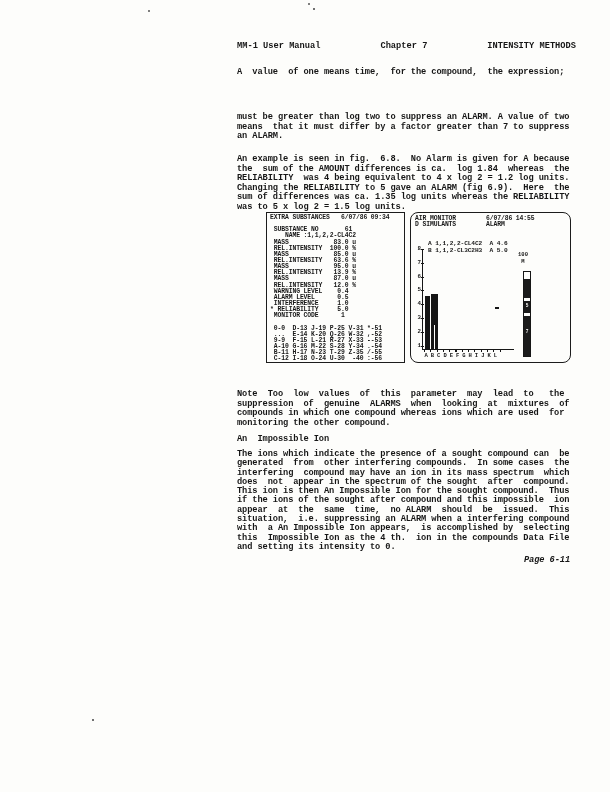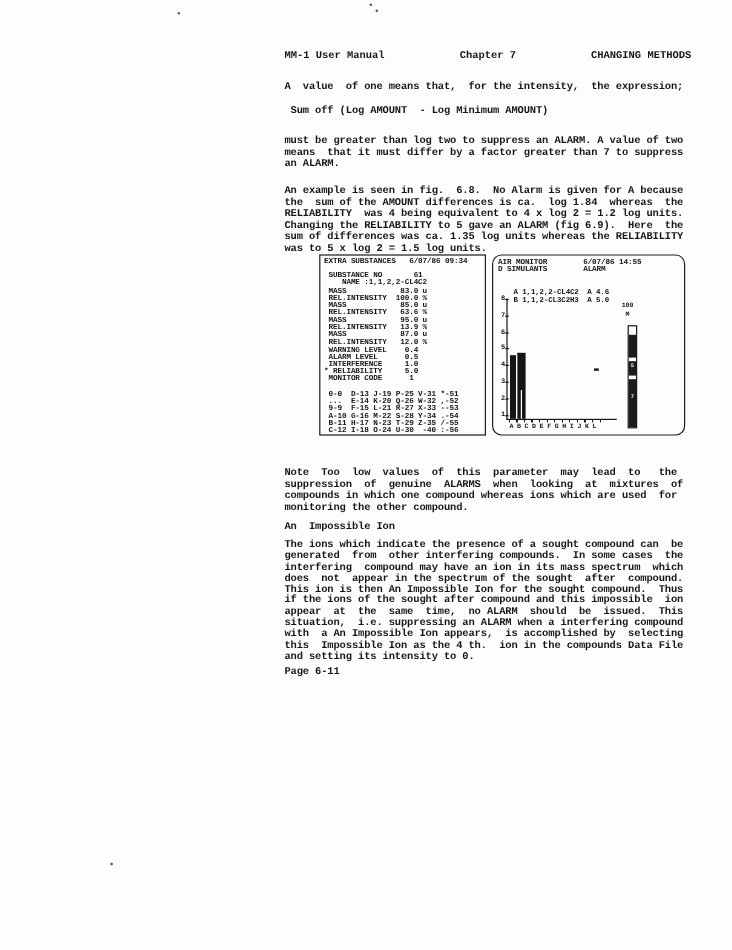--- a/index.html
+++ b/index.html
@@ -1,20 +1,20 @@
 <!DOCTYPE html>
 <html><head>
 <meta charset="utf-8">
 <style>
   html,body{margin:0;padding:0;background:#e8e8e6;}
   .page{position:relative;width:610px;height:792px;background:#fdfdfb;overflow:hidden;
         font-family:"Liberation Mono","DejaVu Sans Mono",monospace;color:#161616;font-weight:700;}
   .para{position:absolute;left:237px;width:340px;white-space:pre;font-size:8.7px;line-height:9.6px;letter-spacing:-0.1px;}
   .running-header{position:absolute;left:237px;top:41px;width:339px;display:flex;justify-content:space-between;font-size:8.7px;}
-  .footer{text-align:left;width:333px;}
+  .footer{text-align:right;width:333px;font-style:italic;}
   .speck{position:absolute;background:#555;border-radius:50%;}
   
   .screen{position:absolute;top:212px;background:#fdfdfb;border:1px solid #1c1c1c;box-sizing:border-box;}
   .screen-left{left:266px;width:139px;height:151px;padding:2px 3px;}
   .screen-right{left:410px;width:161px;height:151px;border-radius:8px;border-width:1.5px;padding:3px 4px;}
   .scr-line{white-space:pre;font-size:6.4px;line-height:6.15px;height:6.15px;letter-spacing:-0.1px;}
   .abs{position:absolute;}
   .compounds{white-space:pre;font-size:6.2px;line-height:6.9px;letter-spacing:-0.1px;}
   .ytick{position:absolute;left:2px;width:8px;text-align:right;font-size:5.8px;line-height:6px;}
   .ytick::after{content:"";position:absolute;right:-3px;top:2.5px;width:3px;border-top:1px solid #161616;}
@@ -39,25 +39,24 @@
 <div class="page">
 
   <div class="speck" style="left:148px;top:10px;width:2px;height:2px;"></div>
   <div class="speck" style="left:308px;top:3px;width:2px;height:2px;"></div>
   <div class="speck" style="left:313px;top:8px;width:1.5px;height:1.5px;"></div>
   <div class="speck" style="left:92px;top:719px;width:1.5px;height:1.5px;"></div>
 
   <div class="running-header">
     <span>MM-1 User Manual</span>
     <span>Chapter 7</span>
-    <span>CHANGING METHODS</span>
+    <span>INTENSITY METHODS</span>
   </div>
 
-  <div class="para" style="top:68px">A  value  of one means that,  for the intensity,  the expression;</div>
-  <div class="para" style="top:88px"> Sum off (Log AMOUNT  - Log Minimum AMOUNT)</div>
+  <div class="para" style="top:68px">A  value  of one means time,  for the compound,  the expression;</div>
   <div class="para" style="top:113px">must be greater than log two to suppress an ALARM. A value of two
 means  that it must differ by a factor greater than 7 to suppress
 an ALARM.</div>
   <div class="para" style="top:155px">An example is seen in fig.  6.8.  No Alarm is given for A because
 the  sum of the AMOUNT differences is ca.  log 1.84  whereas  the
 RELIABILITY  was 4 being equivalent to 4 x log 2 = 1.2 log units.
 Changing the RELIABILITY to 5 gave an ALARM (fig 6.9).  Here  the
 sum of differences was ca. 1.35 log units whereas the RELIABILITY
 was to 5 x log 2 = 1.5 log units.</div>
 

